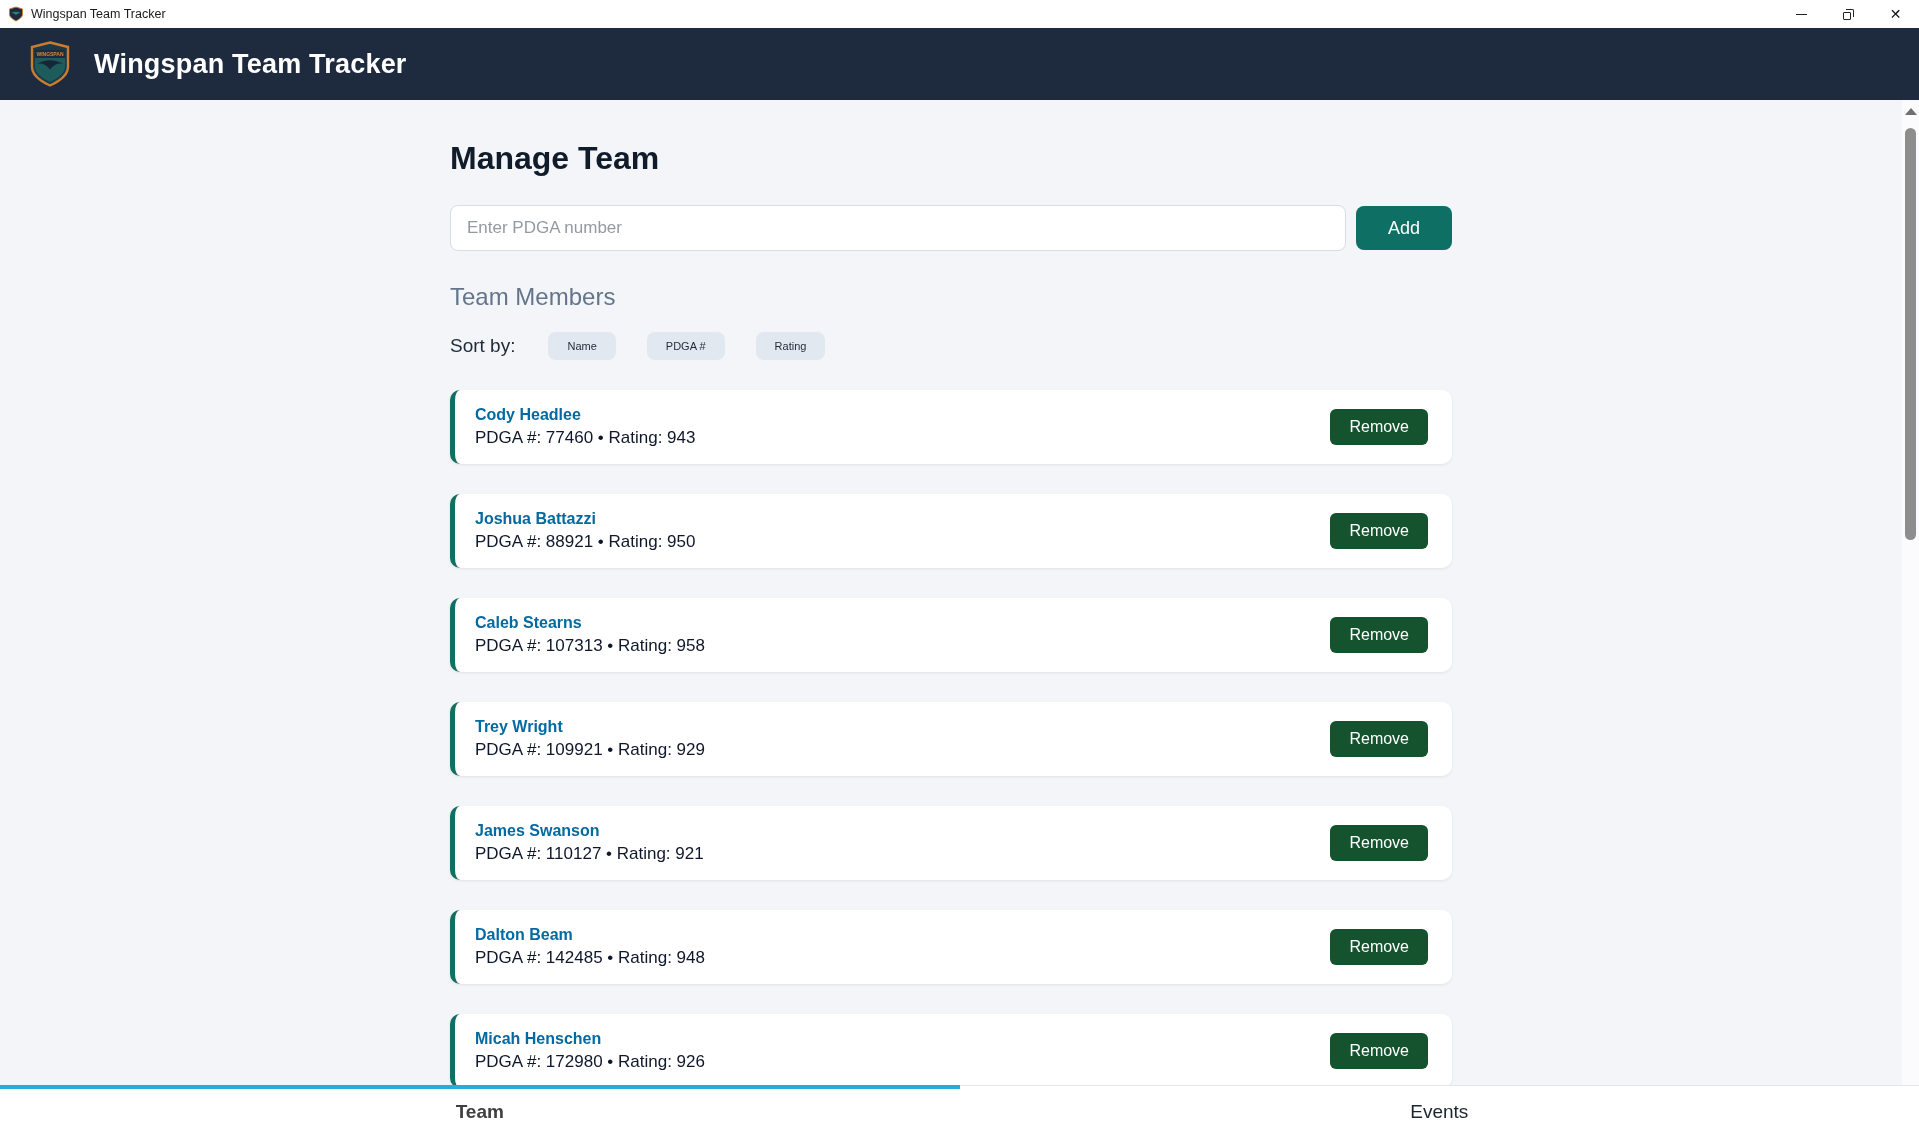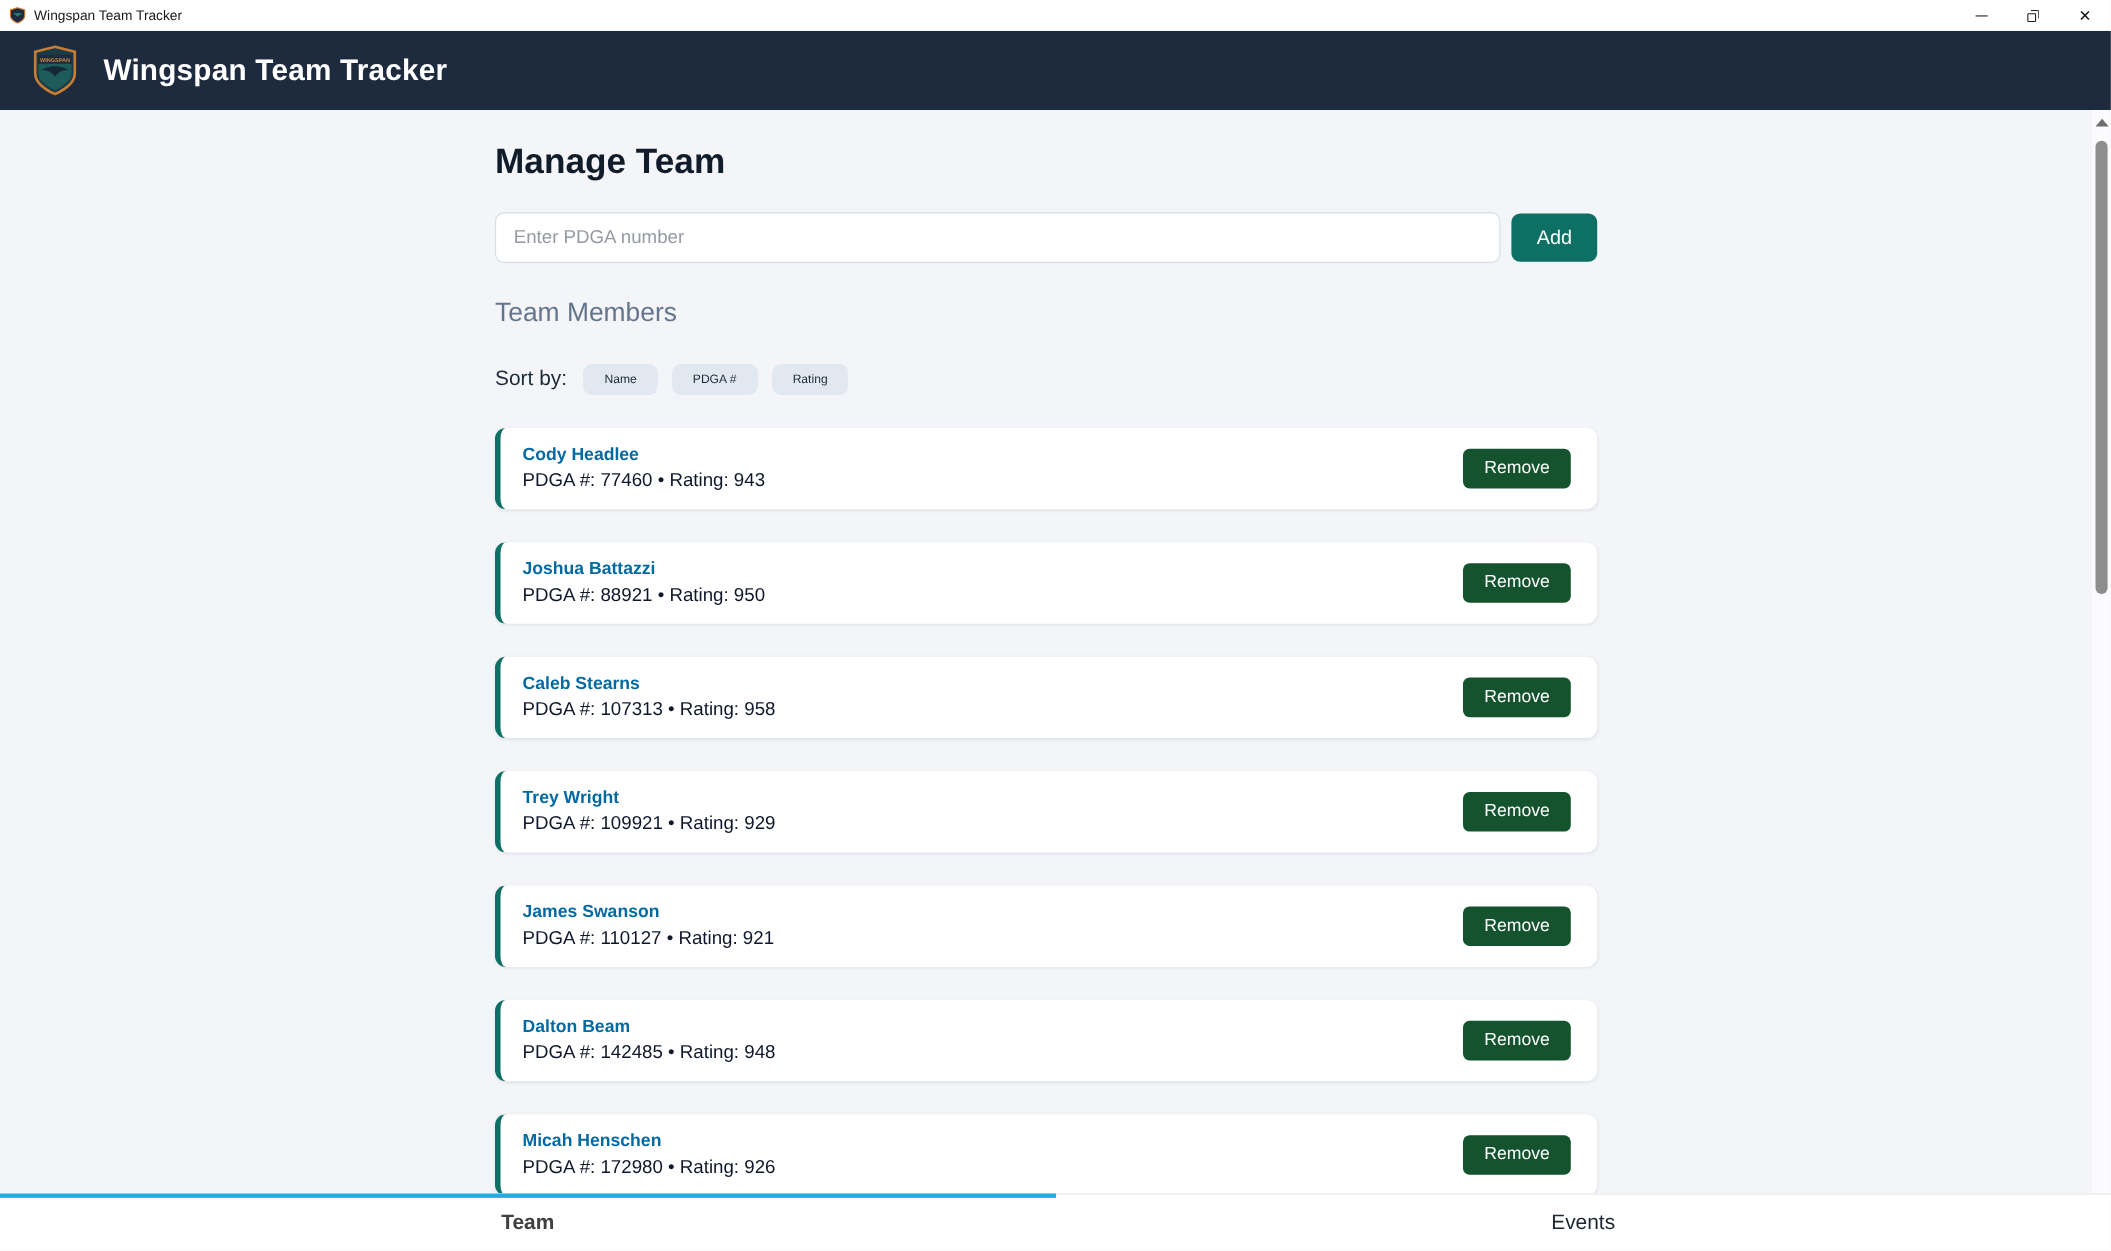--- a/index.html
+++ b/index.html
@@ -56,21 +56,21 @@
   
   .main-area {
     position: absolute;
     top: 100px; bottom: 52px; left: 0; right: 17px;
     background: #f3f5f8;
     overflow: hidden;
   }
   .container {
     width: 1002px;
     margin: 0 auto;
-    padding-top: 28px;
+    padding-top: 40px;
   }
   .page-title {
     font-size: 32px;
     font-weight: 700;
     color: #111c2b;
     margin-bottom: 28px;
   }
   .add-row { display: flex; gap: 10px; align-items: center; }
   .pdga-input {
     flex: 1;
@@ -79,40 +79,40 @@
     border-radius: 8px;
     background: #ffffff;
     padding: 0 16px;
     font-size: 17px;
     font-family: "Liberation Sans", sans-serif;
     color: #1f2937;
     outline: none;
   }
   .pdga-input::placeholder { color: #949aa3; }
   .add-btn {
-    width: 78px; height: 44px;
+    width: 96px; height: 44px;
     background: #0e7065;
     color: #ffffff;
     border: none;
     border-radius: 8px;
     font-size: 18px;
     font-family: "Liberation Sans", sans-serif;
     cursor: pointer;
   }
   .section-title {
     margin-top: 32px;
     font-size: 24px;
     font-weight: 400;
     color: #64748b;
   }
   .sort-row {
-    margin-top: 32px;
-    display: flex;
-    align-items: center;
-    gap: 13px;
+    margin-top: 21px;
+    display: flex;
+    align-items: center;
+    gap: 31px;
   }
   .sort-label { font-size: 19px; color: #1e2a38; margin-right: 2px; }
   .sort-chip {
     background: #e2e8f0;
     border: none;
     border-radius: 8px;
     padding: 8px 19px;
     font-size: 11px;
     color: #1f2937;
     font-family: "Liberation Sans", sans-serif;

